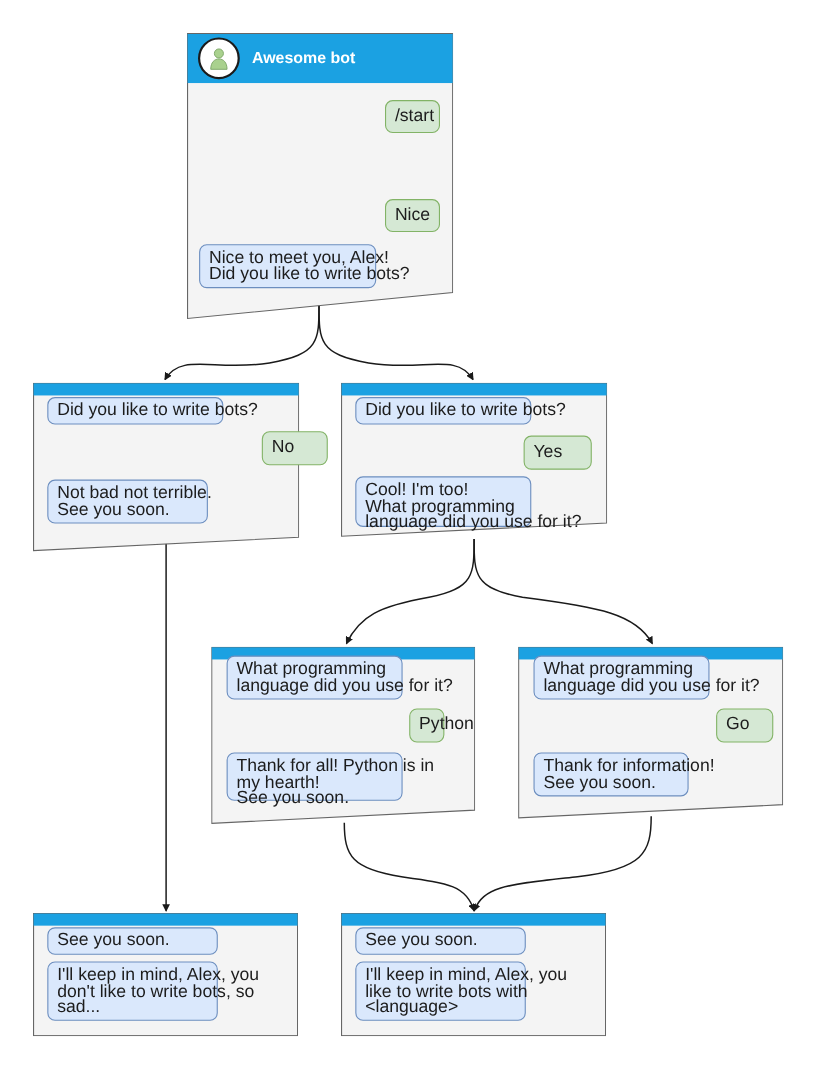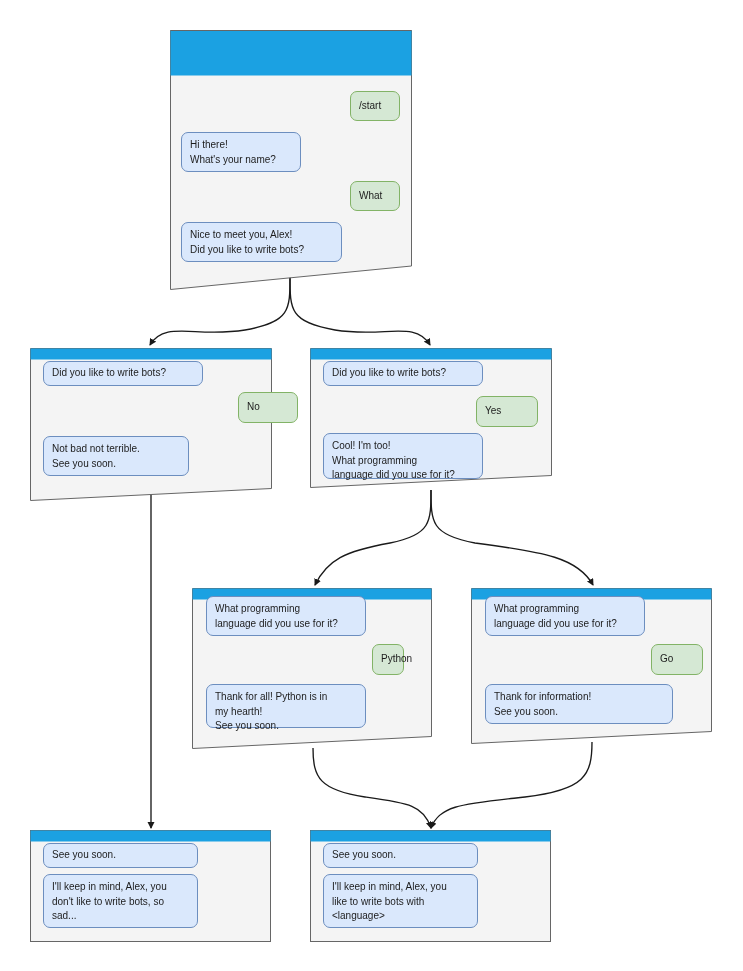--- a/index.html
+++ b/index.html
@@ -85,21 +85,21 @@
     font-size: 14.5px;
     font-weight: bold;
     margin-left: 11px;
     white-space: nowrap;
   }
 
   .bubble {
     position: absolute;
     box-sizing: border-box;
     border-radius: 7px;
-    font-size: 10px;
+    font-size: 16px;
     line-height: 14.6px;
     color: #1c1c1c;
     padding: 5px 8px 5px 8px;
     white-space: pre;
   }
   .bubble.bot {
     background: #dae8fc;
     border: 1px solid #6c8ebf;
   }
   .bubble.user {
@@ -135,27 +135,34 @@
   </svg>
 
   <div class="node" style="left:170px; top:30px; width:242px; height:262px;">
     <svg class="node-shape" viewBox="0 0 242 262" preserveAspectRatio="none">
 
       <path d="M 0.5,0.5 L 241.5,0.5 L 241.5,236 L 0.5,259.5 Z" fill="#f4f4f4" stroke="#666666" stroke-width="1"></path>
       <rect x="0.5" y="0.5" width="241" height="45" fill="#1ba1e2" stroke="none"></rect>
       <path d="M 0.5,0.5 L 241.5,0.5" fill="none" stroke="#666666" stroke-width="1"></path>
     </svg>
     <div class="node-inner">
+      <div class="titlebar">
+        <div class="avatar">
+          <svg viewBox="0 0 24 24" width="24" height="24">
+            <circle cx="12" cy="7.6" r="4.1" fill="#a9d18e" stroke="#7fa96a" stroke-width="0.9"></circle>
+            <path d="M 4.6 22 C 4.6 15.6 8.0 12.6 12 12.6 C 16 12.6 19.4 15.6 19.4 22 Z" fill="#a9d18e" stroke="#7fa96a" stroke-width="0.9"></path>
+          </svg>
+        </div>
+        <div class="bot-title">Awesome bot</div>
+      </div>
 
       <div class="bubble user" style="left:180px; top:61px; width:50px; height:30px; display:flex; align-items:center;">/start</div>
 
-      <div class="bubble bot" style="left:11px; top:102px; width:120px; height:40px;">Hi there!
-What's your name?</div>
-
-      <div class="bubble user" style="left:180px; top:151px; width:50px; height:30px; display:flex; align-items:center;">What</div>
+
+      <div class="bubble user" style="left:180px; top:151px; width:50px; height:30px; display:flex; align-items:center;">Nice</div>
 
       <div class="bubble bot" style="left:11px; top:192px; width:161px; height:40px;">Nice to meet you, Alex!
 Did you like to write bots?</div>
     </div>
   </div>
 
   <div class="node" style="left:30px; top:348px; width:242px; height:155px;">
     <svg class="node-shape" viewBox="0 0 242 155" preserveAspectRatio="none">
       <path d="M 0.5,0.5 L 241.5,0.5 L 241.5,140.5 L 0.5,152.5 Z" fill="#f4f4f4" stroke="#666666" stroke-width="1"></path>
       <rect x="0.5" y="0.5" width="241" height="11" fill="#1ba1e2" stroke="none"></rect>
@@ -215,21 +222,21 @@
       <rect x="0.5" y="0.5" width="240" height="11" fill="#1ba1e2" stroke="none"></rect>
     </svg>
     <div class="node-inner">
       <div class="titlebar slim"></div>
 
       <div class="bubble bot" style="left:14px; top:8px; width:160px; height:40px;">What programming
 language did you use for it?</div>
 
       <div class="bubble user" style="left:180px; top:56px; width:52px; height:31px; display:flex; align-items:center;text-align:center;">Go</div>
 
-      <div class="bubble bot" style="left:14px; top:96px; width:188px; height:40px;">Thank for information!
+      <div class="bubble bot" style="left:14px; top:96px; width:141px; height:40px;">Thank for information!
 See you soon.</div>
     </div>
   </div>
 
   <div class="node" style="left:30px; top:830px; width:241px; height:112px;">
     <svg class="node-shape" viewBox="0 0 241 112" preserveAspectRatio="none">
       <rect x="0.5" y="0.5" width="240" height="111" fill="#f4f4f4" stroke="#666666" stroke-width="1"></rect>
       <rect x="0.5" y="0.5" width="240" height="11" fill="#1ba1e2" stroke="none"></rect>
     </svg>
     <div class="node-inner">

